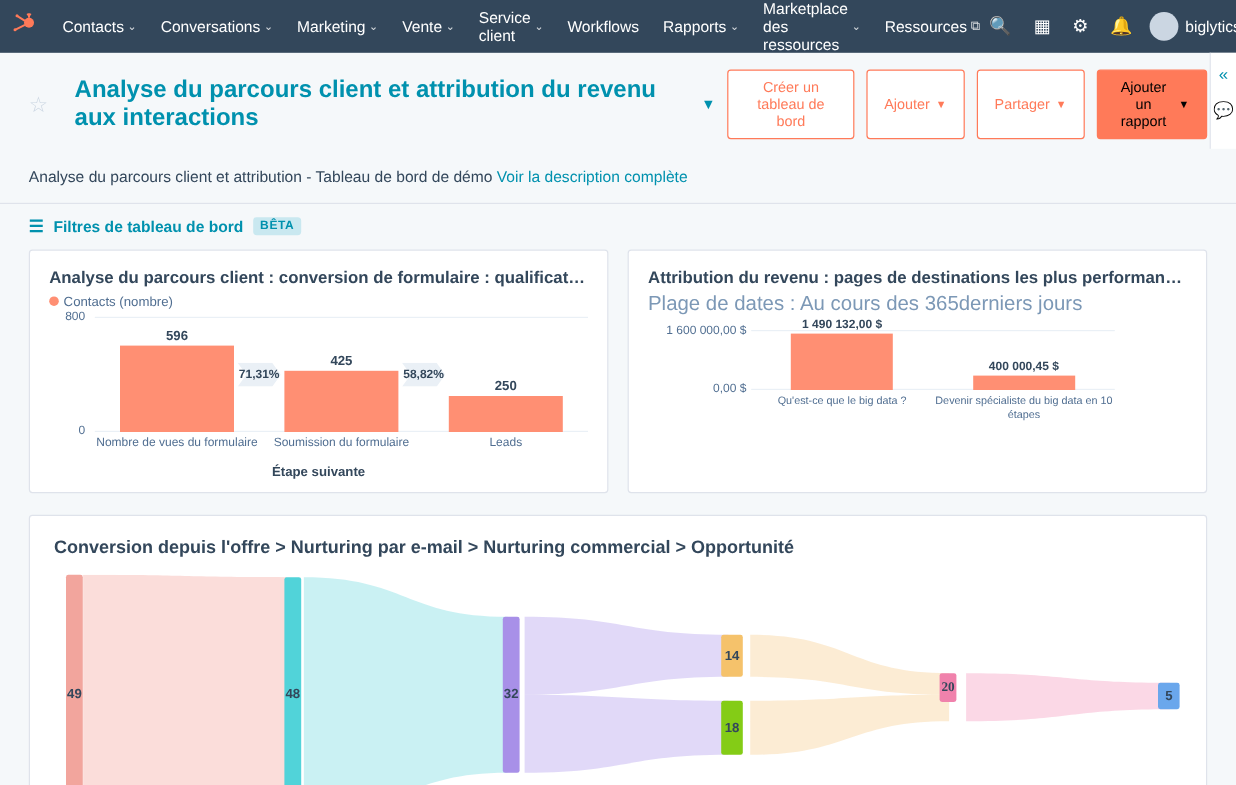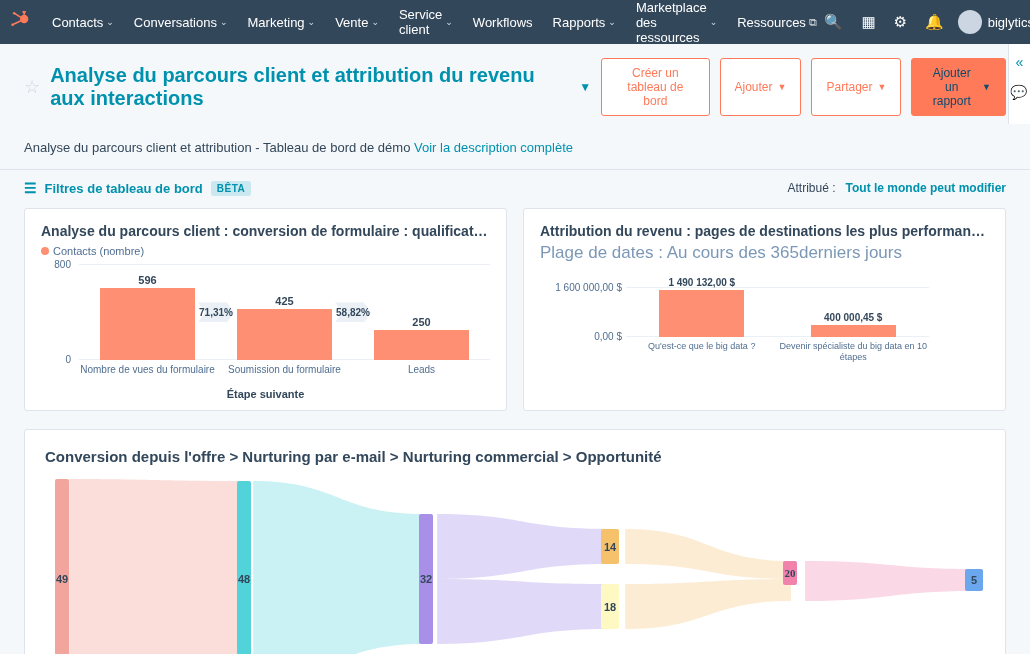--- a/index.html
+++ b/index.html
@@ -14,25 +14,25 @@
 .ext-icon { font-size: 11px; opacity: .8; }
 .nav-spacer { flex: 1; }
 .nav-icons { display: flex; align-items: center; gap: 18px; margin-right: 14px; font-size: 15px; }
 .avatar { width: 24px; height: 24px; border-radius: 50%; background: #cbd6e2; display: inline-block; }
 .account { display: flex; align-items: center; gap: 6px; font-weight: 500; }
 
 
 .page { padding: 14px 24px 30px; position: relative; }
 .header-row { display: flex; align-items: center; gap: 10px; }
 .star { color: #cbd6e2; font-size: 18px; }
-.title { color: #0091ae; font-size: 20px; font-weight: 600; display: flex; align-items: center; gap: 20px; }
+.title { color: #0091ae; font-size: 20px; font-weight: 600; display: flex; align-items: center; gap: 20px; margin-left: 12px; }
 .dd-caret { color: #0091ae; font-size: 12px; }
 .header-actions { margin-left: auto; display: flex; gap: 10px; }
 .btn { border: 1px solid #ff7a59; color: #ff7a59; background: #fff; padding: 7px 14px; border-radius: 3px; font-size: 12px; cursor: pointer; display: inline-flex; align-items: center; gap: 5px; }
-.btn.primary { background: #ff7a59; color: #0c4a6e; }
+.btn.primary { background: #ff7a59; color: #000000; }
 .btn .caret { font-size: 9px; }
 
 .subheader { margin-top: 24px; color: #33475b; font-size: 13px; }
 .subheader .link { color: #0091ae; cursor: pointer; }
 
 .hr { border: none; border-top: 1px solid #dfe3eb; margin: 14px -24px 0; }
 
 
 .filters-row { display: flex; align-items: center; padding: 10px 0 8px; }
 .filters-left { display: flex; align-items: center; gap: 8px; color: #0091ae; font-weight: 600; font-size: 13px; }
@@ -58,21 +58,21 @@
 .bars1 { position: absolute; left: 0; right: 0; bottom: 0; top: 0; display: flex; }
 .barcol { flex: 1; position: relative; text-align: center; }
 .bar1 { position: absolute; bottom: 0; left: 15%; width: 70%; background: #ff8f73; }
 .bar-label { font-size: 11px; font-weight: 700; color: #33475b; position: absolute; width: 100%; text-align: center; }
 .xlabel1 { position: absolute; top: calc(100% + 4px); left: 0; width: 100%; text-align: center; font-size: 10px; color: #506e91; }
 .arrow { position: absolute; top: 40%; left: -18px; width: 36px; height: 20px; display: flex; align-items: center; justify-content: center; font-size: 10px; font-weight: 700; color: #33475b; z-index: 3; }
 .arrow::before { content: ""; position: absolute; inset: 0; background: #eaf0f6; clip-path: polygon(0 0, 80% 0, 100% 50%, 80% 100%, 0 100%, 20% 50%); z-index: -1; }
 .axis-title1 { text-align: center; font-size: 11px; font-weight: 700; color: #33475b; margin-top: 4px; }
 
 
-.chart2 { position: relative; height: 90px; margin-top: 24px; }
+.chart2 { position: relative; height: 90px; margin-top: 12px; }
 .yaxis2 { position: absolute; left: 0; top: 0; bottom: 40px; width: 86px; }
 .ytick2 { position: absolute; right: 4px; font-size: 10px; color: #506e91; }
 .plot2 { position: absolute; left: 86px; right: 60px; top: 0; bottom: 40px; }
 .bars2 { position: absolute; inset: 0; display: flex; }
 .barcol2 { flex: 1; position: relative; text-align: center; }
 .bar2 { position: absolute; bottom: 0; left: 22%; width: 56%; background: #ff8f73; }
 .bar-label2 { font-size: 10px; font-weight: 700; color: #33475b; position: absolute; width: 100%; text-align: center; }
 .xlabel2 { position: absolute; top: calc(100% + 4px); left: 0; width: 100%; text-align: center; font-size: 9px; color: #506e91; line-height: 1.2; }
 
 
@@ -183,25 +183,20 @@
     <span>Analyse du parcours client et attribution - Tableau de bord de démo </span><span class="link">Voir la description complète</span>
   </div>
 
   <hr class="hr">
 
   <div class="filters-row">
     <div class="filters-left">
       <span class="filter-icon">☰</span>
       <span>Filtres de tableau de bord</span>
       <span class="badge">BÊTA</span>
-    </div>
-    <div class="filters-right">
-      <span>Attribué :</span>
-      <span>&nbsp;</span>
-      <span class="link">Tout le monde peut modifier</span>
     </div>
   </div>
 
   <div class="cards-row">
 
     <div class="card">
       <div class="card-title">Analyse du parcours client : conversion de formulaire : qualification de la …</div>
       <div style="margin-top:4px"><span class="legend-dot"></span><span class="legend-txt">Contacts (nombre)</span></div>
       <div class="chart1">
         <div class="yaxis">
@@ -274,20 +269,20 @@
           <path d="M388,100 C472,100 472,105 556,105 L556,150 C472,150 472,165 388,165 Z" fill="#c9b9f2" opacity="0.55"></path>
           <path d="M574,50 C656,50 656,82 738,82 L738,100 C656,100 656,85 574,85 Z" fill="#f9dcb0" opacity="0.55"></path>
           <path d="M574,105 C656,105 656,100 738,100 L738,122 C656,122 656,150 574,150 Z" fill="#f9dcb0" opacity="0.55"></path>
           <path d="M752,82 C836,82 836,90 920,90 L920,112 C836,112 836,122 752,122 Z" fill="#f7b8d2" opacity="0.55"></path>
         </svg>
       <div id="sankey-nodes">
           <div class="snode" style="left: 10px; top: 0px; height: 200px; background: rgb(242, 165, 157);">49</div>
           <div class="snode" style="left: 192px; top: 2px; height: 196px; background: rgb(81, 211, 217);">48</div>
           <div class="snode" style="left: 374px; top: 35px; height: 130px; background: rgb(168, 144, 232);">32</div>
           <div class="snode small" style="left: 556px; top: 50px; height: 35px; background: rgb(245, 194, 107);">14</div>
-          <div class="snode small" style="left: 556px; top: 105px; height: 45px; background: #fef9c3;">18</div>
+          <div class="snode small" style="left: 556px; top: 105px; height: 45px; background: #84cc16;">18</div>
           <div class="snode" style="left: 738px; top: 82px; height: 24px; background: rgb(240, 130, 172); font-family: Liberation Serif, serif;">20</div>
           <div class="snode small" style="left: 920px; top: 90px; height: 22px; background: rgb(106, 167, 236);">5</div>
         </div>
       <div id="sankey-labels"></div>
     </div>
   </div>
 </div>
 
 </body></html>

